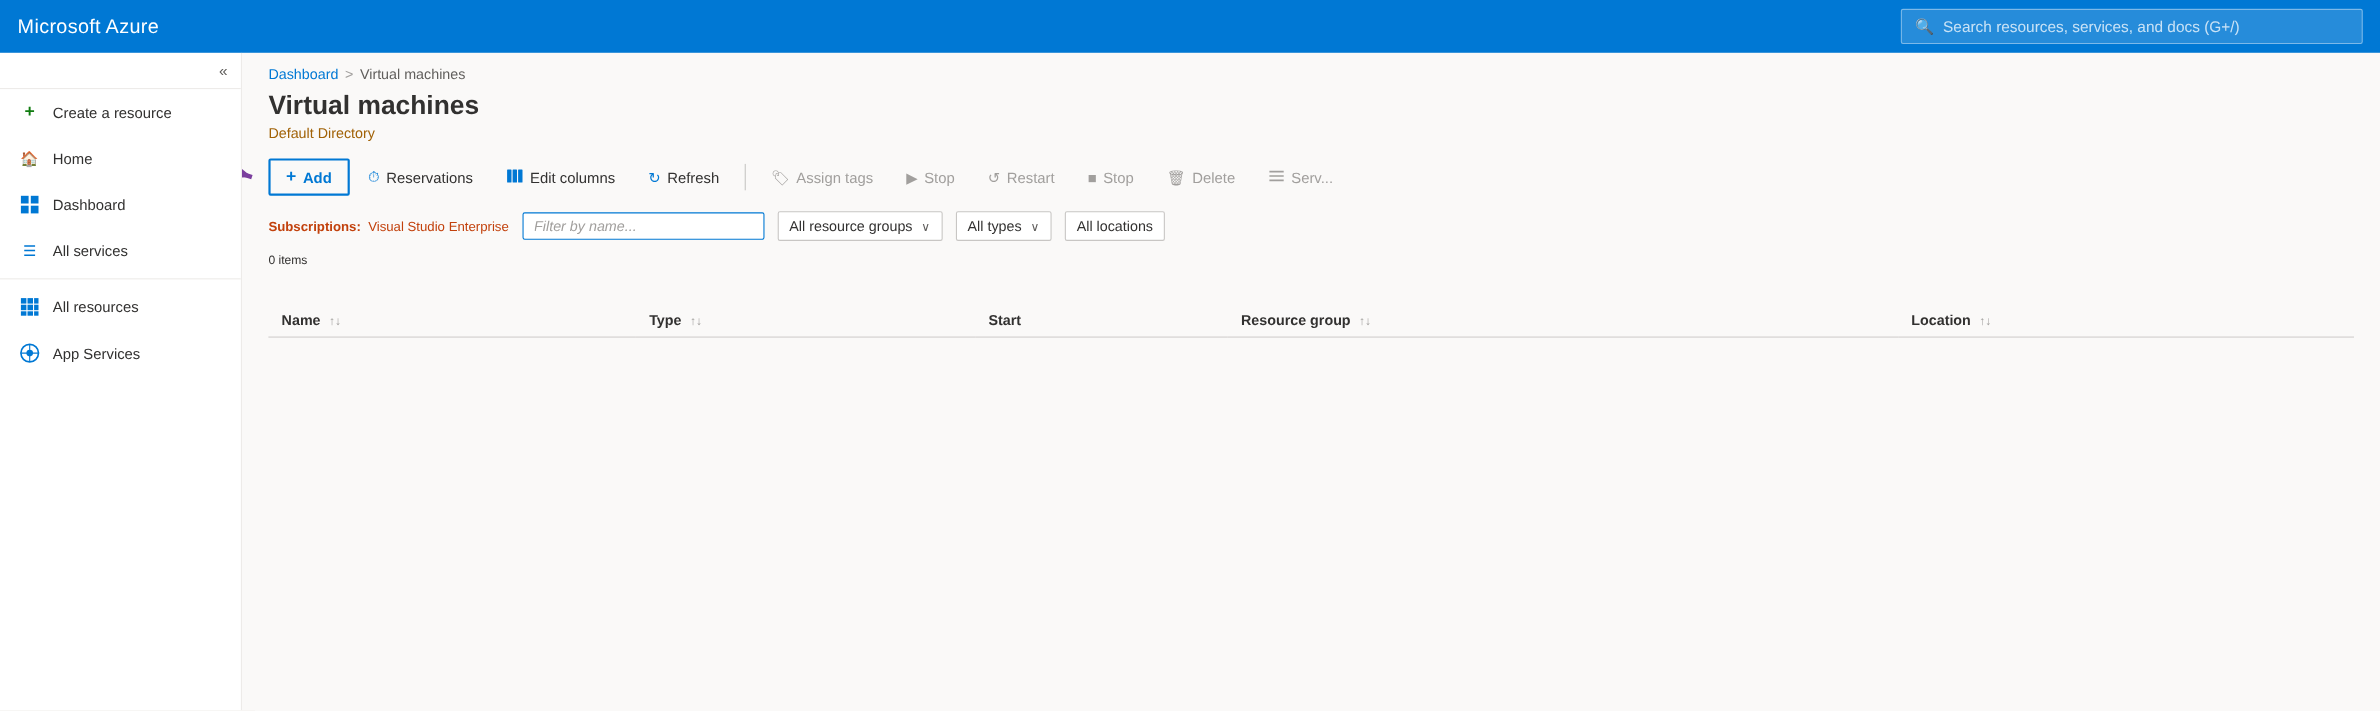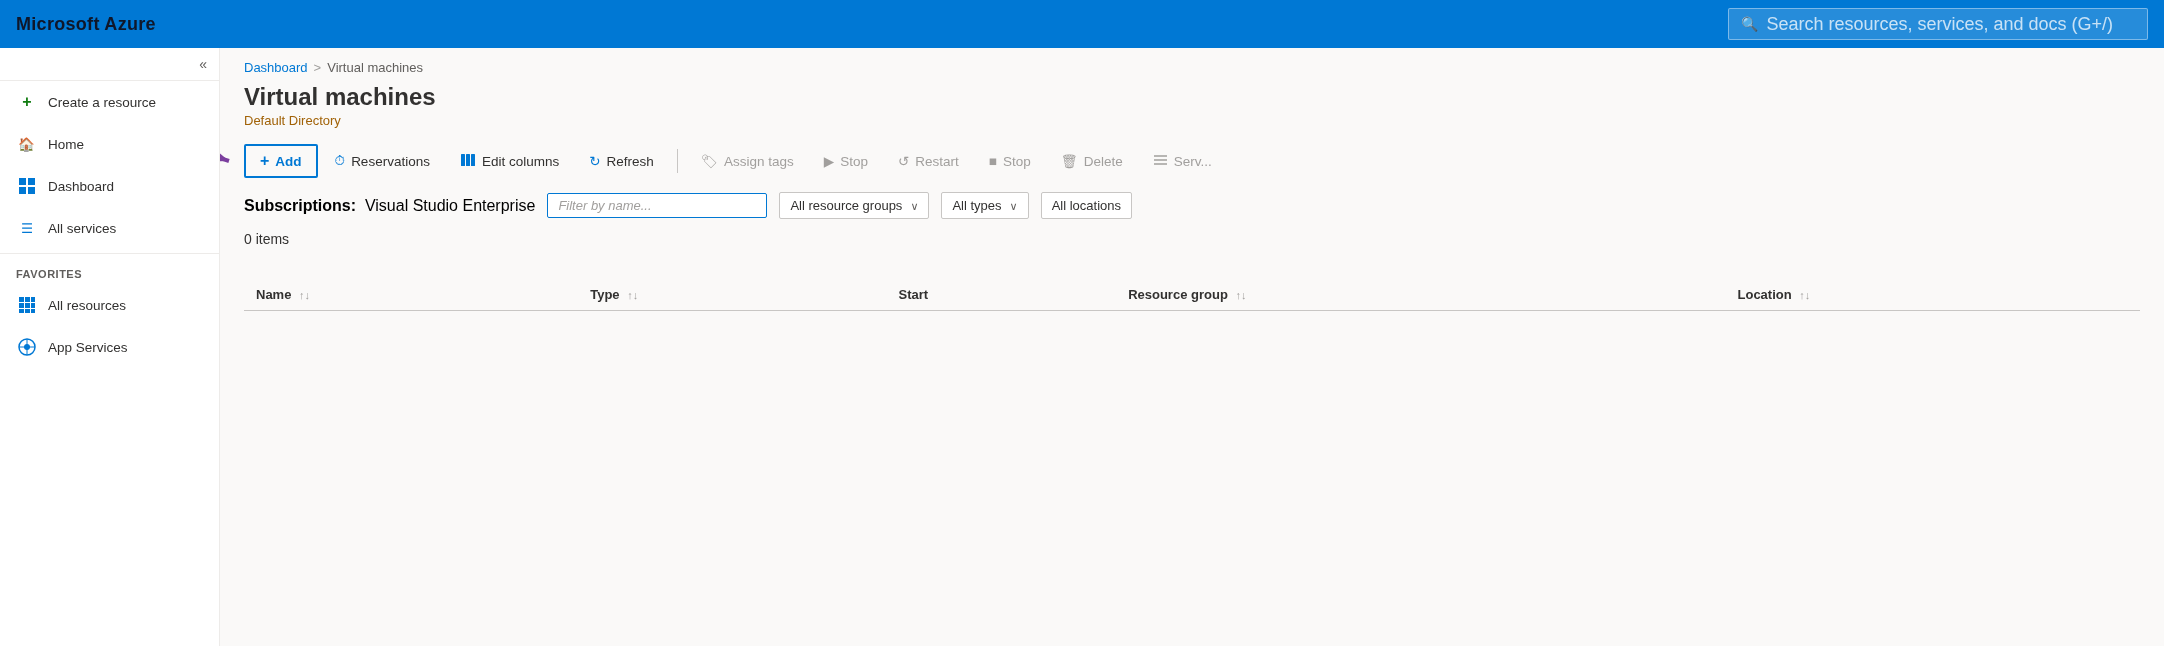--- a/index.html
+++ b/index.html
@@ -8,44 +8,44 @@
     
     .topbar {
       background: #0078d4;
       height: 48px;
       display: flex;
       align-items: center;
       padding: 0 16px;
       flex-shrink: 0;
     }
     .topbar-title {
-      color: #0f172a;
+      color: #ffffff;
       font-size: 18px;
-      font-weight: 700;
+      font-weight: 400;
       letter-spacing: 0.3px;
       white-space: nowrap;
     }
     .topbar-search {
       margin-left: auto;
       background: rgba(255,255,255,0.15);
       border: 1px solid rgba(255,255,255,0.4);
       border-radius: 2px;
       display: flex;
       align-items: center;
       padding: 0 12px;
       height: 32px;
       width: 420px;
       cursor: text;
     }
     .topbar-search input {
       background: transparent;
       border: none;
       outline: none;
       color: rgba(255,255,255,0.9);
-      font-size: 18px;
+      font-size: 14px;
       width: 100%;
     }
     .topbar-search input::placeholder { color: rgba(255,255,255,0.75); }
     .search-icon-top { color: rgba(255,255,255,0.8); margin-right: 8px; font-size: 14px; }
 
     
     .main-layout {
       display: flex;
       flex: 1;
       overflow: hidden;
@@ -175,22 +175,22 @@
 
     
     .filters-row {
       padding: 6px 24px 8px;
       display: flex;
       align-items: center;
       gap: 12px;
       background: #faf9f8;
     }
     .subscription-label {
-      font-size: 16px;
-      color: #000000;
+      font-size: 12px;
+      color: #c2410c;
       white-space: nowrap;
     }
     .subscription-label span { font-weight: 400; }
     .filter-input-wrap {
       border: 1.5px solid #0078d4;
       border-radius: 2px;
       padding: 4px 10px;
       background: white;
       display: flex;
       align-items: center;
@@ -216,21 +216,21 @@
       align-items: flex-end;
       gap: 8px;
       cursor: pointer;
       white-space: nowrap;
     }
     .chevron { font-size: 11px; color: #605e5c; }
 
     
     .items-count {
       padding: 4px 24px 8px;
-      font-size: 14px;
+      font-size: 11px;
       color: #323130;
       font-weight: 400;
     }
 
     
     .table-container {
       padding: 0 24px;
       overflow-x: auto;
       margin-top: 24px;
     }
@@ -298,21 +298,20 @@
       <span>Dashboard</span>
     </div>
 
     <div class="sidebar-item">
       <span class="icon icon-allservices">☰</span>
       <span>All services</span>
     </div>
 
     <div class="sidebar-divider"></div>
 
-    <div class="sidebar-section-label">FAVORITES</div>
 
     <div class="sidebar-item">
       <span class="icon icon-allresources">
         <svg width="18" height="18" viewBox="0 0 18 18">
           <rect x="1" y="1" width="5" height="5" fill="#0078d4"></rect>
           <rect x="7" y="1" width="5" height="5" fill="#0078d4"></rect>
           <rect x="13" y="1" width="4" height="5" fill="#0078d4"></rect>
           <rect x="1" y="7" width="5" height="5" fill="#0078d4"></rect>
           <rect x="7" y="7" width="5" height="5" fill="#0078d4"></rect>
           <rect x="13" y="7" width="4" height="5" fill="#0078d4"></rect>

